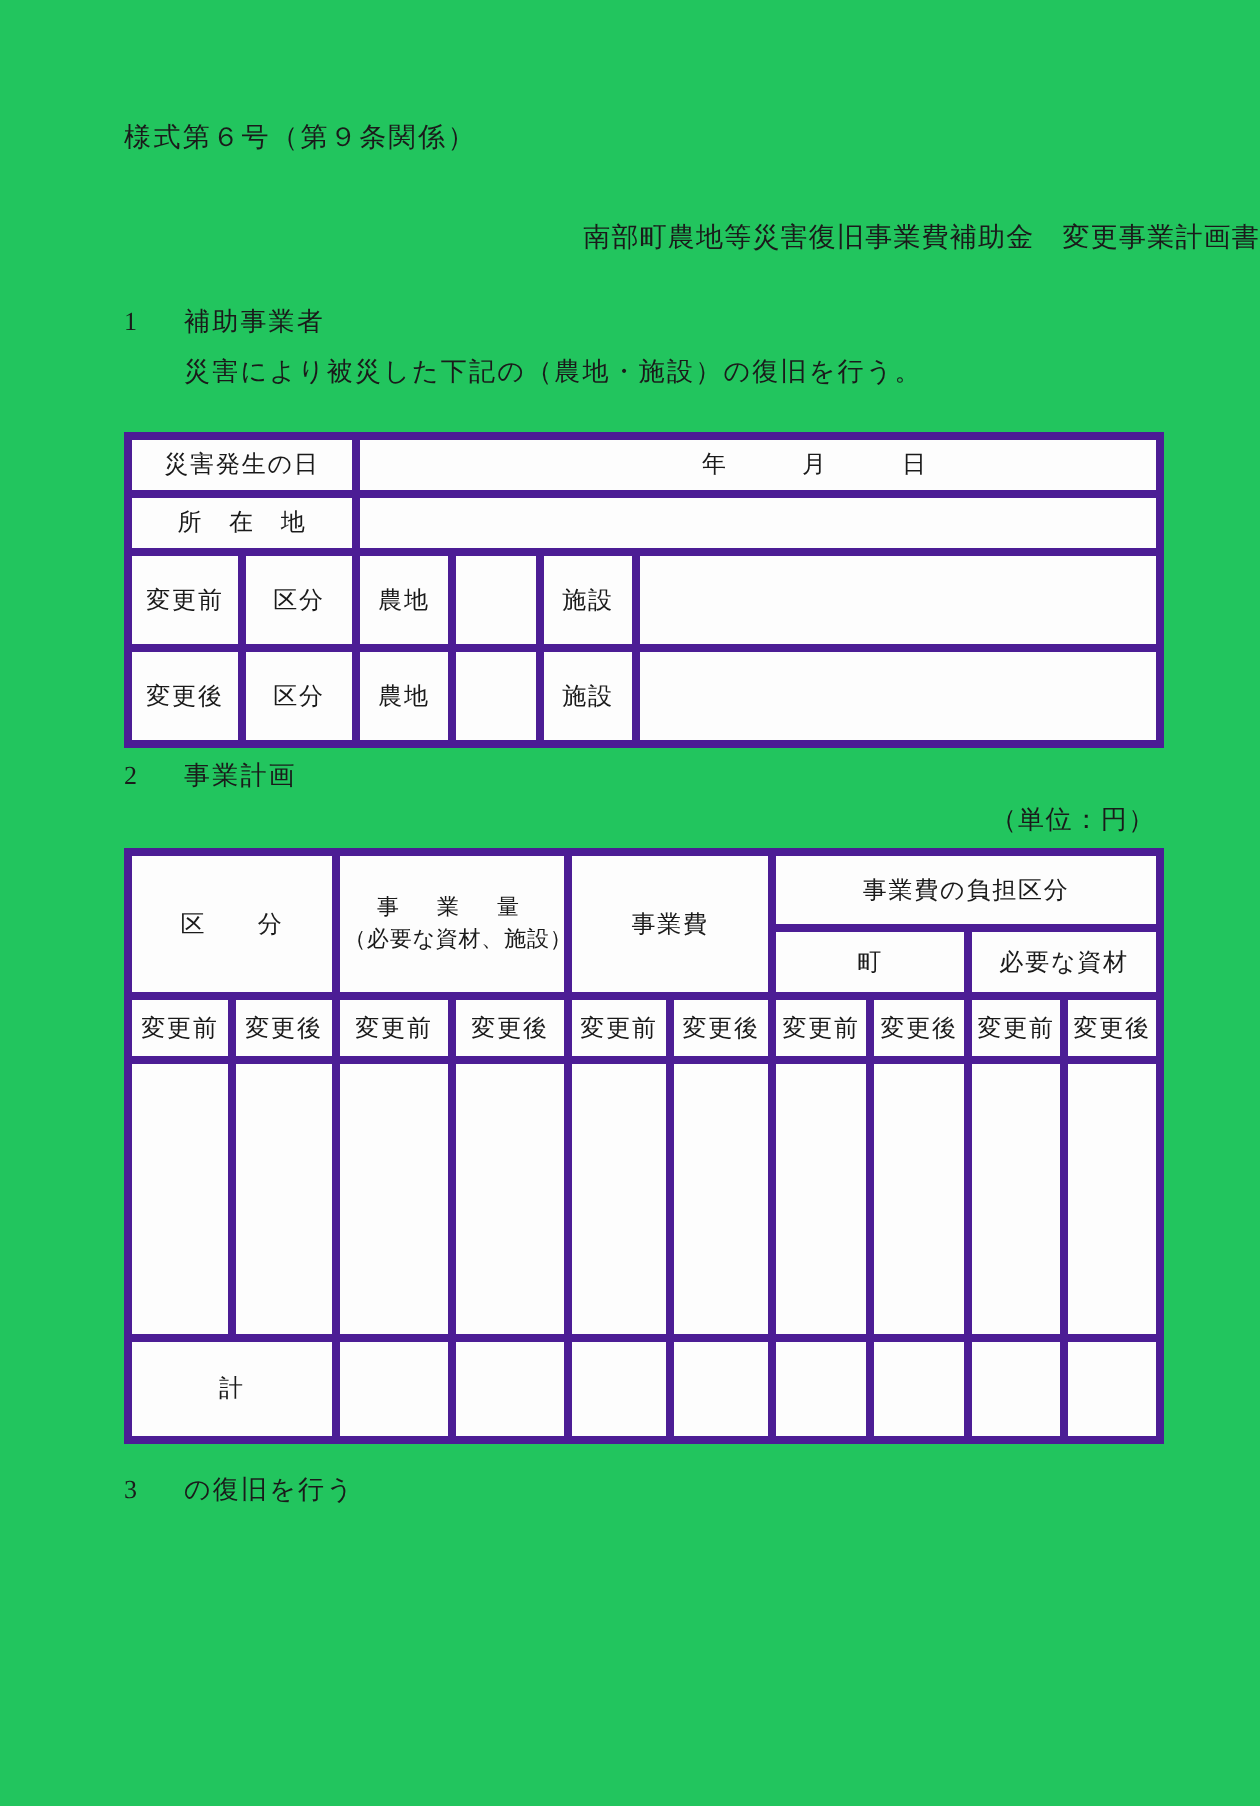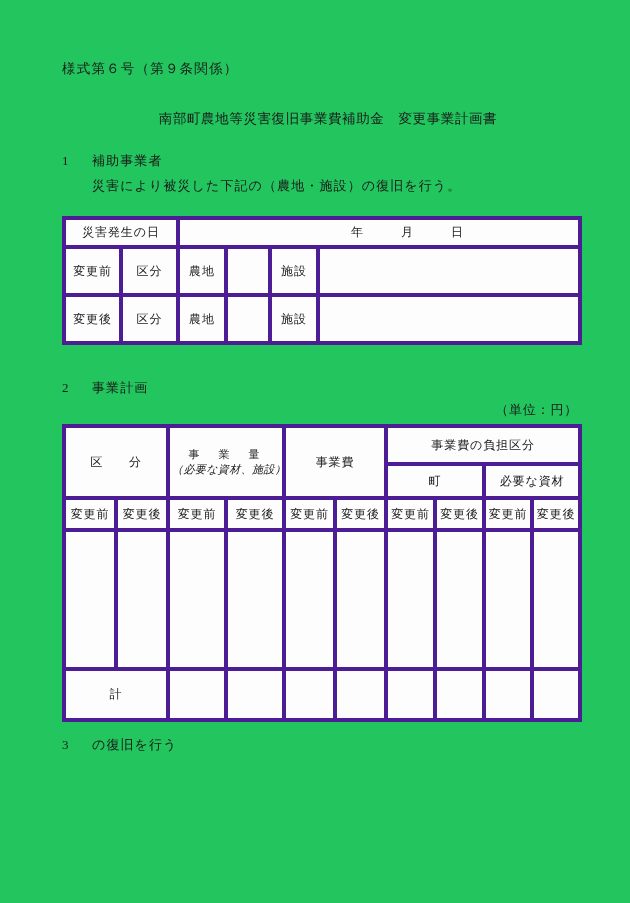--- a/index.html
+++ b/index.html
@@ -32,21 +32,21 @@
     font-size: 13.5px;
     letter-spacing: 1.2px;
     white-space: nowrap;
   }
 
   .doc-title {
     position: absolute;
     left: 0;
     right: 0;
     top: 110px;
-    text-align: center;
+    text-align: right;
     font-size: 13.5px;
     letter-spacing: 0.6px;
     padding-left: 26px;
     box-sizing: border-box;
   }
 
   .section-head {
     position: absolute;
     font-size: 13px;
     letter-spacing: 1.1px;
@@ -122,21 +122,21 @@
   #table-plan td.h-main { height: 34px; }
   #table-plan td.h-sub  { height: 30px; }
   #table-plan td.h-subhead { height: 28px; }
   #table-plan tr.body-row td { height: 135px; }
   #table-plan tr.total-row td { height: 47px; }
   .two-line {
     line-height: 1.35;
     white-space: normal;
   }
   .two-line .l1 { font-size: 11px; letter-spacing: 4px; }
-  .two-line .l2 { font-size: 11px; letter-spacing: 0.4px; font-style: italic; }
+  .two-line .l2 { font-size: 11px; letter-spacing: 0.4px; }
 </style>
 </head>
 <body>
 
 <div class="page">
 
   <div class="form-no">様式第６号（第９条関係）</div>
 
   <div class="doc-title">南部町農地等災害復旧事業費補助金　変更事業計画書</div>
 
@@ -155,20 +155,24 @@
       <col style="width:262px">
     </colgroup>
     <tbody>
       <tr>
         <td colspan="2">災害発生の日</td>
         <td colspan="4" class="cell-date-val">
           <span class="sp-wide">年</span>
           <span class="sp-wide" style="margin-left:28px">月</span>
           <span style="margin-left:28px">日</span>
         </td>
+      </tr>
+      <tr>
+        <td colspan="2">所　在　地</td>
+        <td colspan="4" class="blank"></td>
       </tr>
       <tr class="tall">
         <td>変更前</td>
         <td>区分</td>
         <td>農地</td>
         <td class="blank"></td>
         <td>施設</td>
         <td class="blank"></td>
       </tr>
       <tr class="tall">

